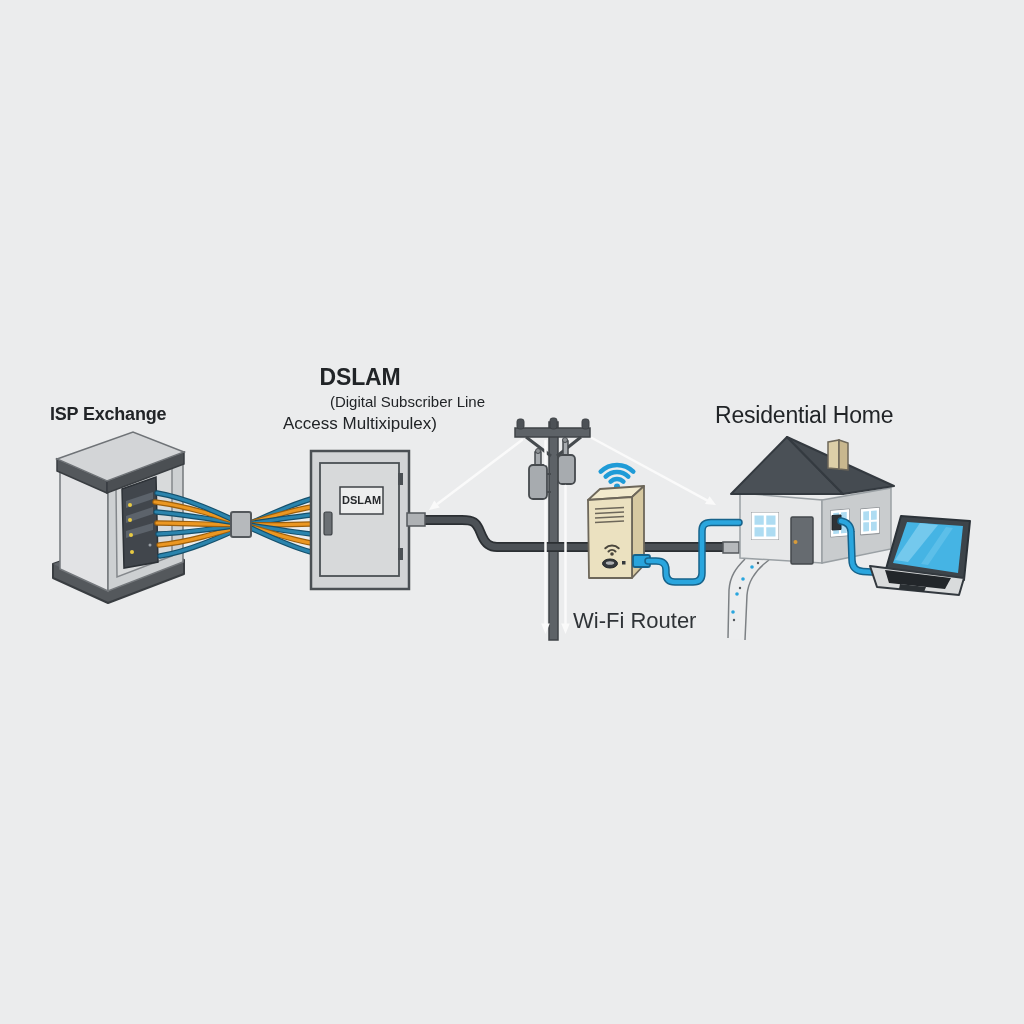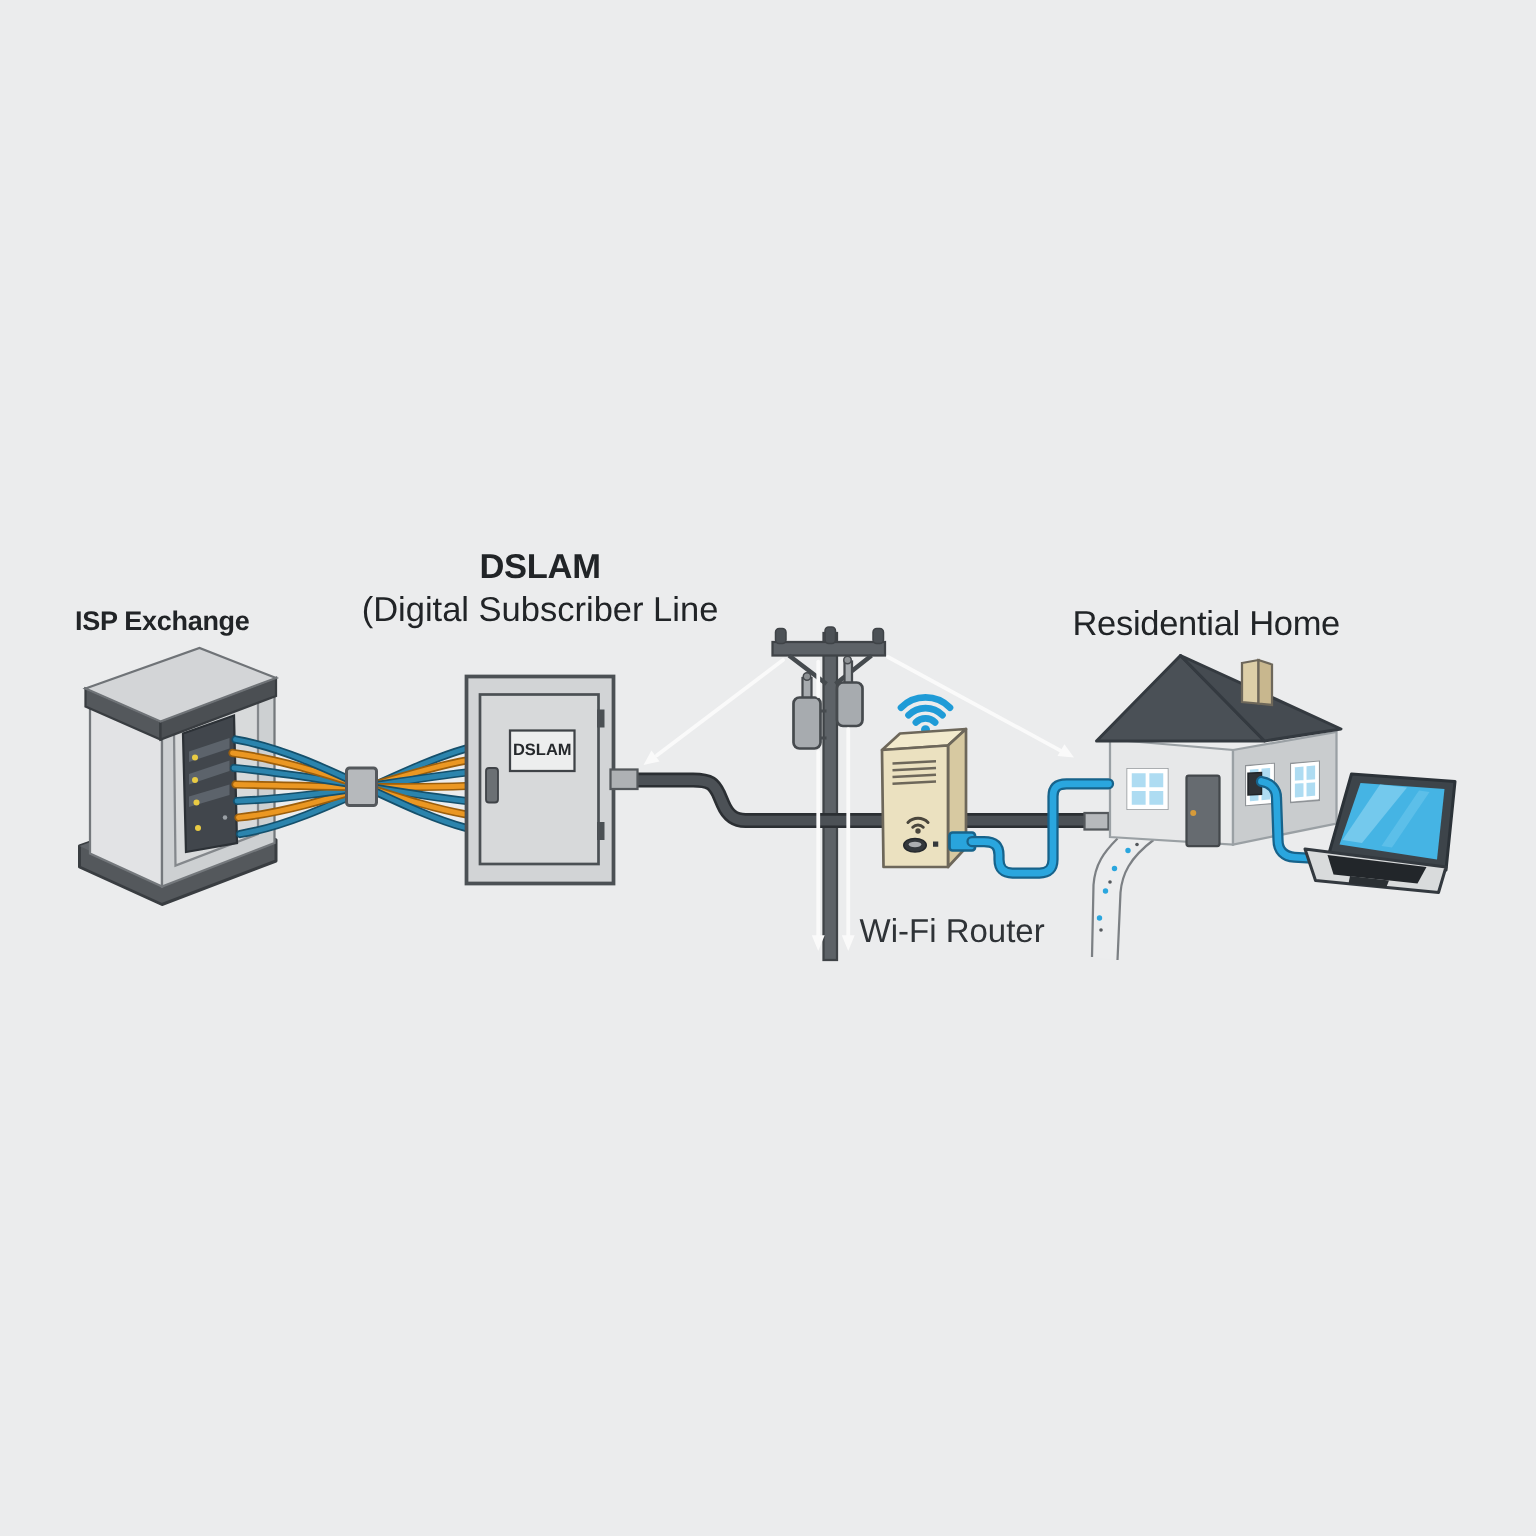--- a/index.html
+++ b/index.html
@@ -11,21 +11,21 @@
     font-family:"Liberation Sans", sans-serif;
   }
   .artwork{position:absolute;left:0;top:0;}
   .lbl{
     position:absolute;
     color:#212427;
     white-space:nowrap;
   }
   .lbl-isp{left:50px;top:404px;width:160px;font-size:18px;font-weight:600;letter-spacing:-0.2px;}
   .lbl-dslam-title{left:260px;top:364px;width:200px;text-align:center;font-size:23px;font-weight:700;letter-spacing:-0.2px;}
-  .lbl-dslam-sub1{left:235px;top:393px;width:250px;text-align:center;font-size:23px;font-weight:500;}
+  .lbl-dslam-sub1{left:235px;top:393px;width:250px;text-align:right;font-size:15px;font-weight:500;}
   .lbl-dslam-sub2{left:235px;top:414px;width:250px;text-align:center;font-size:17px;font-weight:500;}
   .lbl-home{left:715px;top:402px;width:220px;font-size:23px;font-weight:400;letter-spacing:-0.2px;}
   .lbl-router{left:573px;top:608px;width:130px;font-size:22px;font-weight:500;color:#2f3337;}
   .lbl-plate{
     left:340px;top:487px;width:43px;height:27px;
     line-height:27px;text-align:center;
     font-size:11px;font-weight:700;color:#26292c;letter-spacing:0px;
   }
 </style>
 </head>
@@ -224,18 +224,19 @@
         <line x1="565.5" y1="486" x2="565.5" y2="624" fill="none"></line>
         <polygon points="565.5,634 561.2,623.5 569.8,623.5" stroke="none"></polygon>
       </g>
     </g>
   </svg>
 
   <div class="lbl lbl-isp">ISP Exchange</div>
 
   <div class="lbl lbl-dslam-title">DSLAM</div>
   <div class="lbl lbl-dslam-sub1">(Digital Subscriber Line</div>
+  <div class="lbl lbl-dslam-sub2">Access Multixipulex)</div>
   <div class="lbl lbl-plate">DSLAM</div>
 
   <div class="lbl lbl-router">Wi-Fi Router</div>
 
   <div class="lbl lbl-home">Residential Home</div>
 </div>
 
 </body></html>

